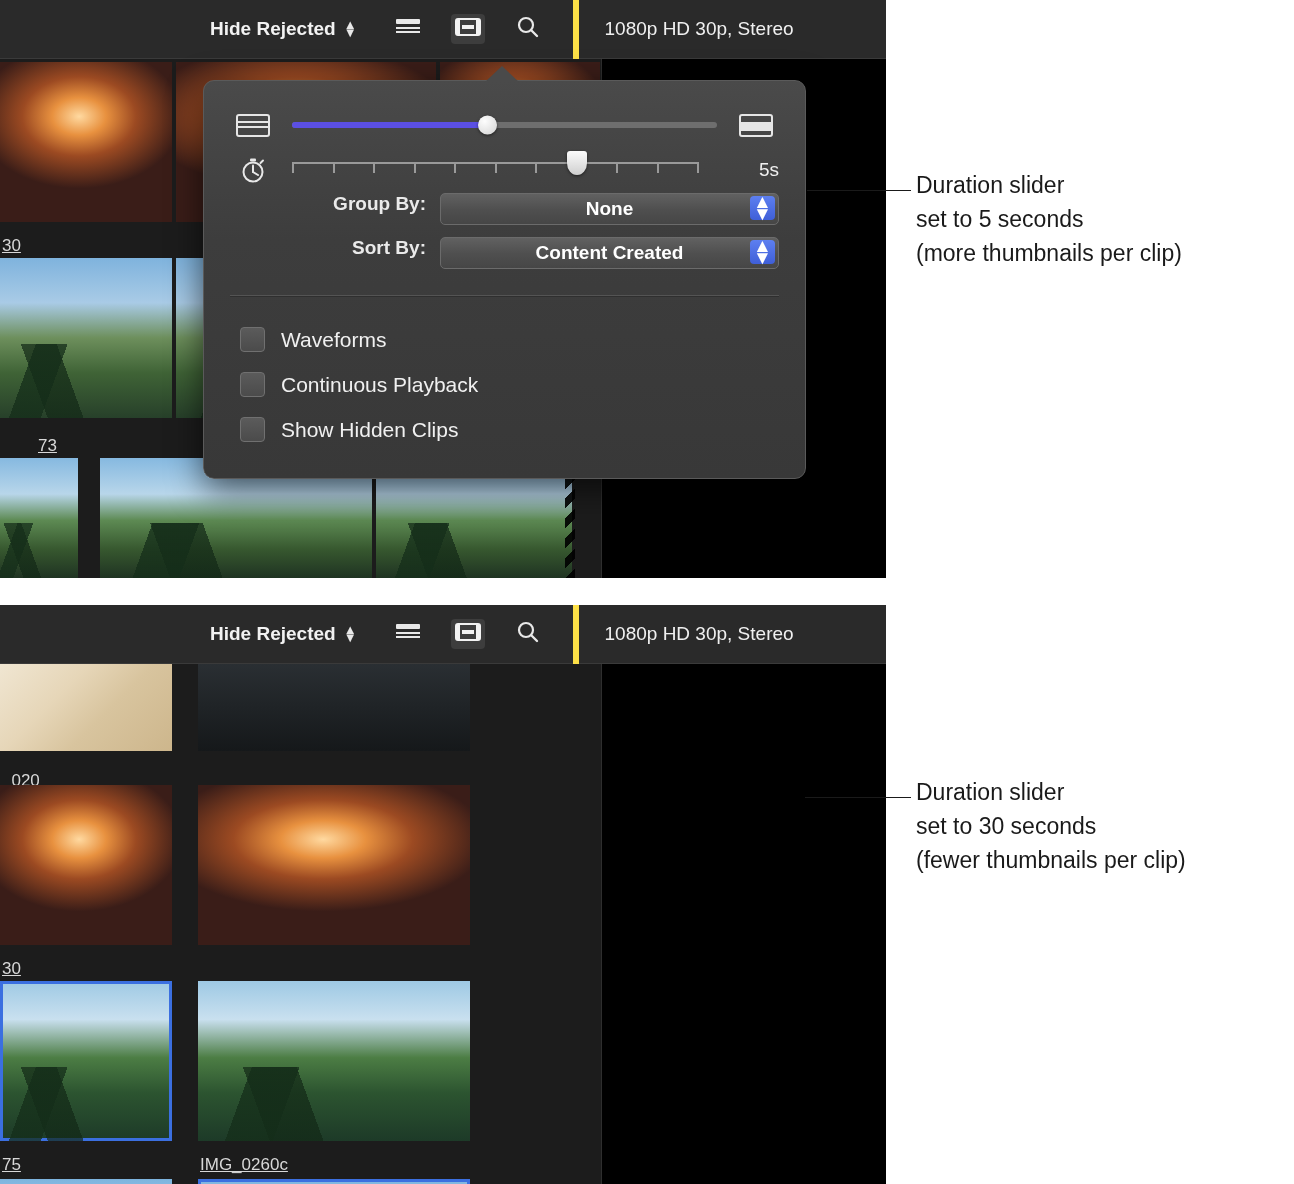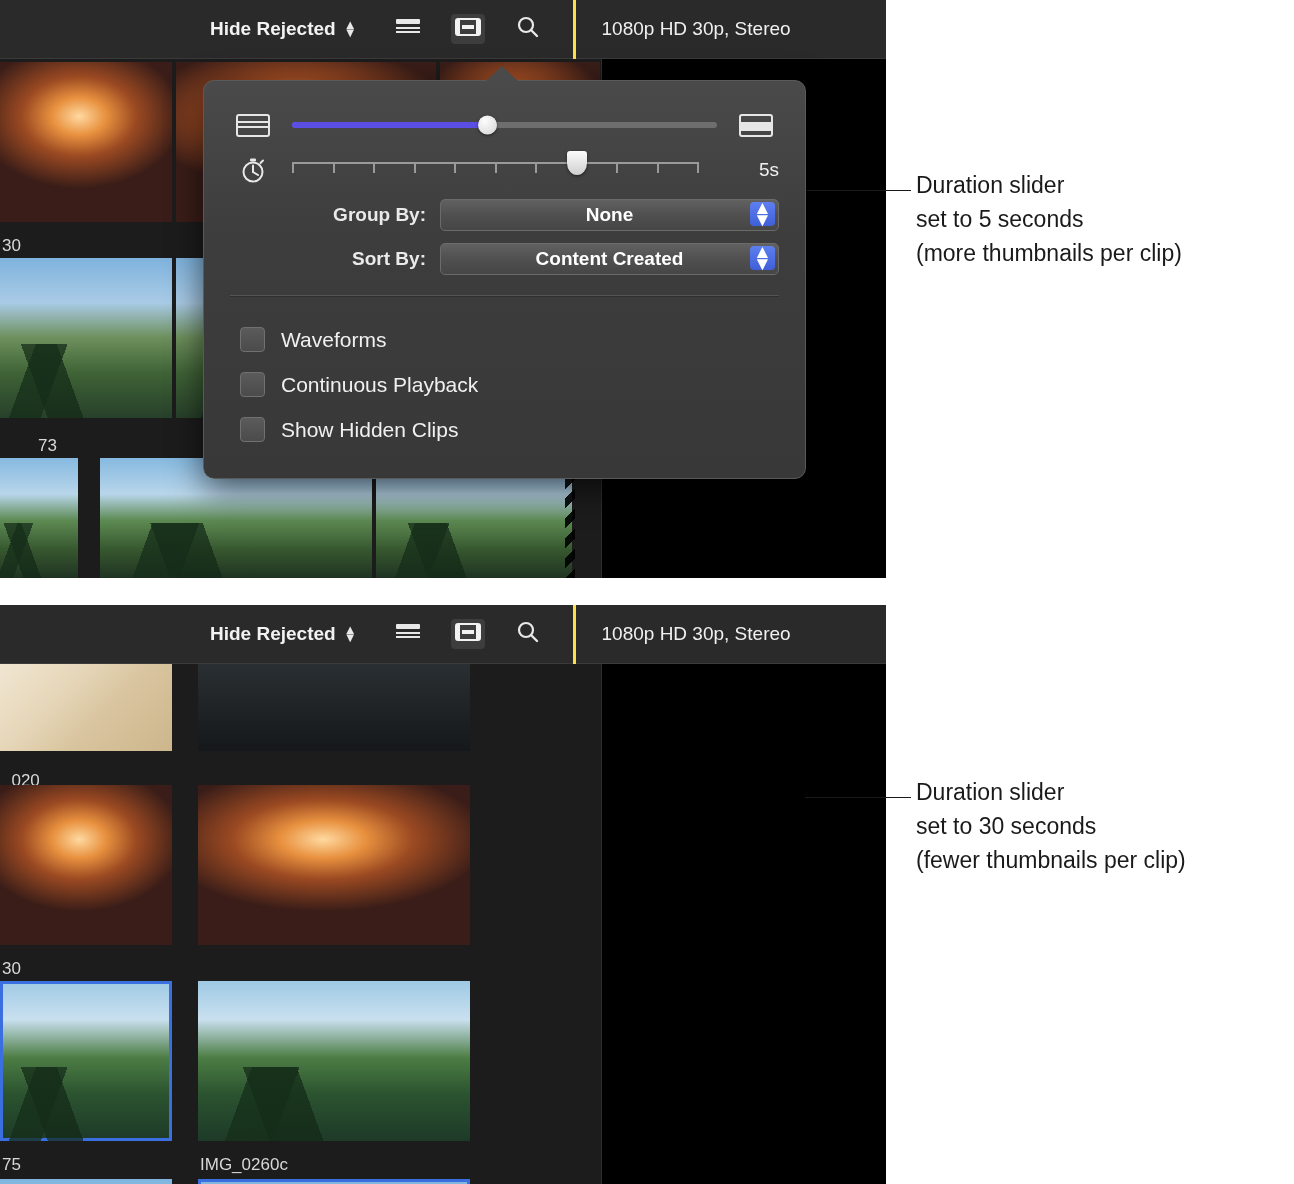--- a/index.html
+++ b/index.html
@@ -67,21 +67,21 @@
   }
   .tb-btn {
     width: 34px; height: 30px;
     display: flex; align-items: center; justify-content: center;
     border-radius: 4px;
   }
   .tb-btn.active { background: #3d3d3d; }
   .res-label {
     margin-left: 28px;
     padding-left: 26px;
-    border-left: 3px solid #fde047;
+    border-left: 6px solid #fde047;
     height: 60px;
     display: flex;
     align-items: center;
     color: #f0f0f0;
     font-size: 19px;
     white-space: nowrap;
   }
 
   
   .browser {
@@ -101,20 +101,21 @@
   .thumb {
     position: absolute;
     overflow: hidden;
     background: #111;
   }
   .clip-label {
     position: absolute;
     color: #d8d8d8;
     font-size: 17px;
     white-space: nowrap;
+    text-decoration: underline;
   }
 
   
   .img-sunset {
     background:
       radial-gradient(ellipse 60% 45% at 46% 34%, #ffd9a0 0%, #e8913f 26%, #9c4a22 55%, #3a1d18 100%),
       linear-gradient(180deg, #c97a35 0%, #7d3f22 45%, #221312 100%);
   }
   .img-karst {
     background:
@@ -268,21 +269,20 @@
   }
   .dur-value {
     flex: 0 0 64px;
     text-align: right;
     color: #f0f0f0;
     font-size: 19px;
   }
 
   .row-select {
     display: flex;
-    align-items: center;
     height: 44px;
   }
   .row-select .lbl {
     flex: 0 0 196px;
     text-align: right;
     padding-right: 14px;
     color: #eaeaea;
     font-size: 19px;
     font-weight: bold;
   }

